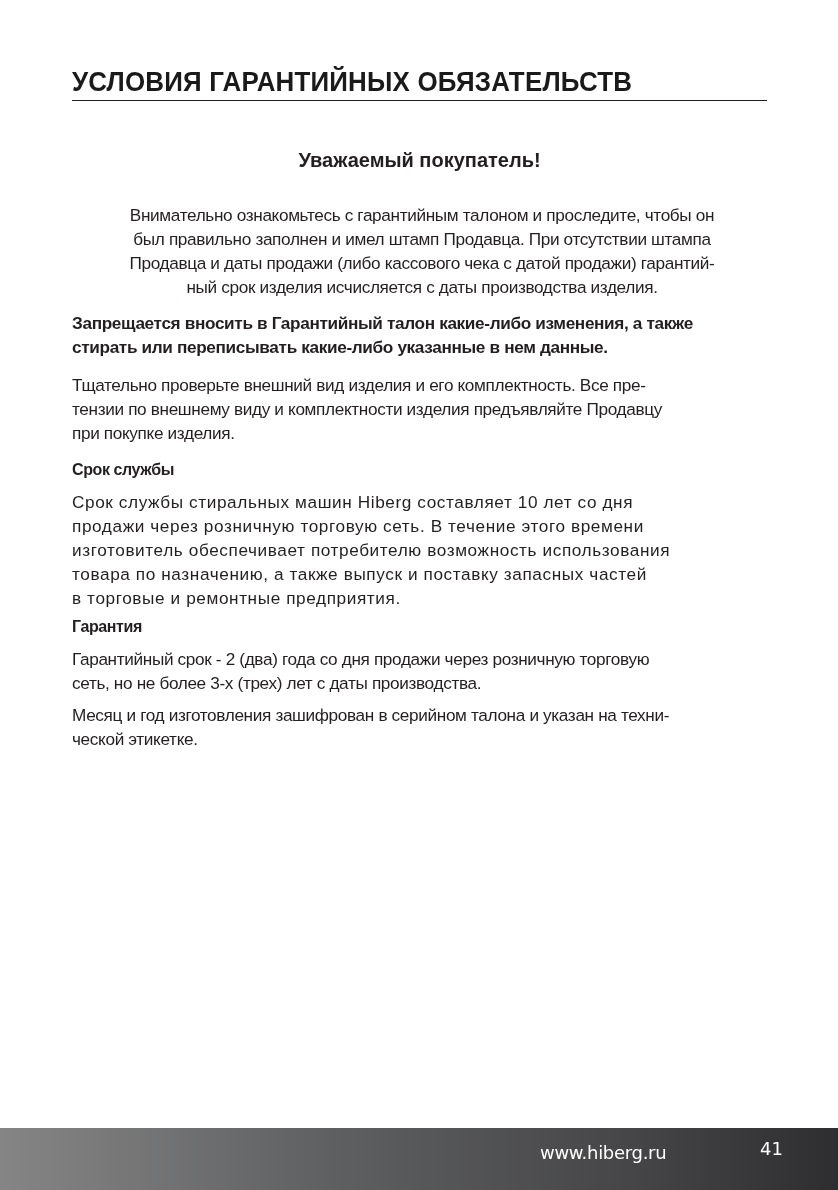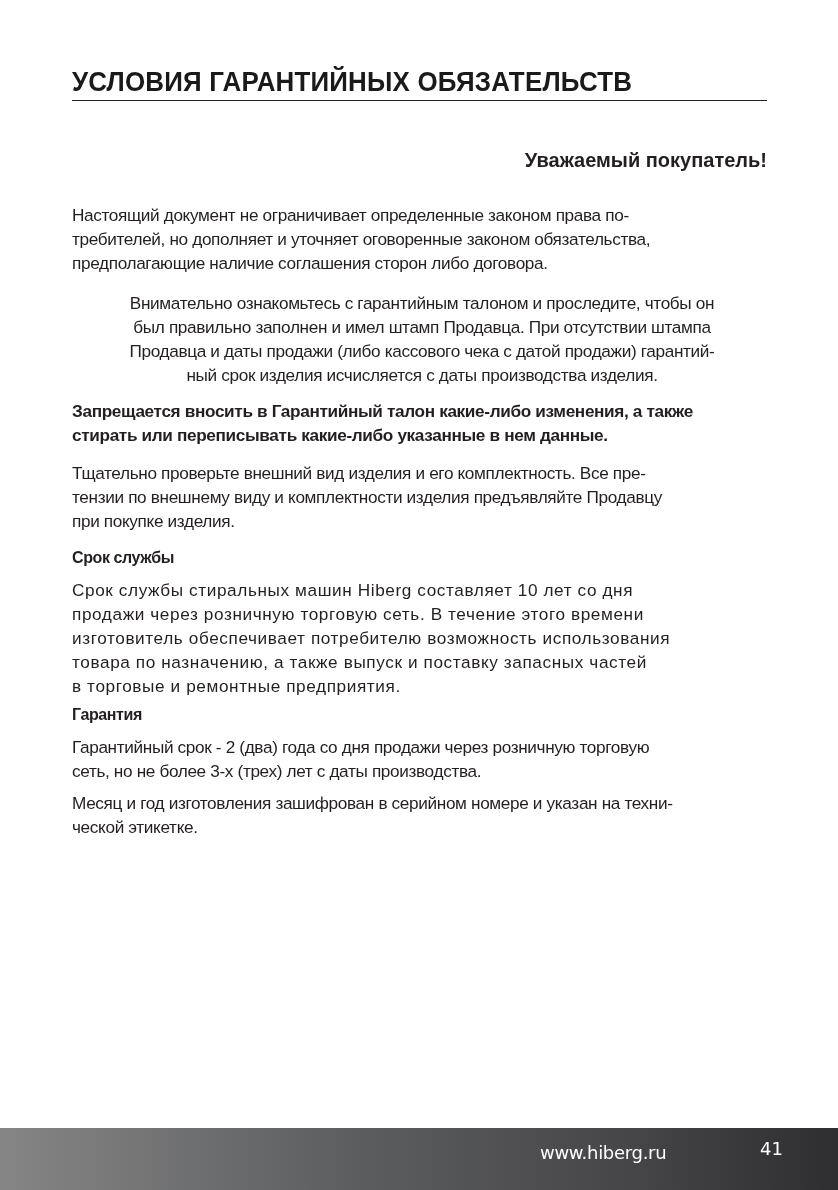--- a/index.html
+++ b/index.html
@@ -13,21 +13,21 @@
     font-size: 27px; font-weight: bold; letter-spacing: 0.2px;
     line-height: 32px; color: #1a1a1a;
     font-family: "Liberation Sans", sans-serif;
     transform: scaleX(0.96); transform-origin: left;
   }
   .title-rule {
     position: absolute; left: 72px; top: 100px; width: 695px; height: 1px;
     background: #231f20;
   }
   .greeting {
-    position: absolute; left: 72px; top: 149px; width: 695px; text-align: right;
+    position: absolute; left: 72px; top: 149px; width: 695px; text-align: center;
     font-size: 20px; font-weight: bold; color: #231f20;
   }
   .content {
     position: absolute; left: 72px; top: 203px; width: 700px;
     font-size: 17.2px; line-height: 24px; color: #231f20;
   }
   .content p { margin: 0; white-space: pre-line; letter-spacing: -0.35px; }
   .content h2 {
     margin: 0; font-size: 16px; font-weight: bold; line-height: 22px; letter-spacing: -0.4px;
   }
@@ -56,23 +56,20 @@
 </style>
 </head>
 <body>
 
 <div class="page-title">УСЛОВИЯ ГАРАНТИЙНЫХ ОБЯЗАТЕЛЬСТВ</div>
 <div class="title-rule"></div>
 
 <div class="greeting">Уважаемый покупатель!</div>
 
 <div class="content">
-  <p class="sp-p1">Настоящий документ не ограничивает определенные законом права по-
-требителей, но дополняет и уточняет оговоренные законом обязательства,
-предполагающие наличие соглашения сторон либо договора.</p>
 
   <p class="sp-p2">Внимательно ознакомьтесь с гарантийным талоном и проследите, чтобы он
 был правильно заполнен и имел штамп Продавца. При отсутствии штампа
 Продавца и даты продажи (либо кассового чека с датой продажи) гарантий-
 ный срок изделия исчисляется с даты производства изделия.</p>
   <p class="sp-p3">Запрещается вносить в Гарантийный талон какие-либо изменения, а также
 стирать или переписывать какие-либо указанные в нем данные.</p>
 
   <p class="sp-p4">Тщательно проверьте внешний вид изделия и его комплектность. Все пре-
 тензии по внешнему виду и комплектности изделия предъявляйте Продавцу
@@ -81,20 +78,20 @@
   <h2 class="sp-h3">Срок службы</h2>
   <p class="sp-p5 wide">Срок службы стиральных машин Hiberg составляет 10 лет со дня
 продажи через розничную торговую сеть. В течение этого времени
 изготовитель обеспечивает потребителю возможность использования
 товара по назначению, а также выпуск и поставку запасных частей
 в торговые и ремонтные предприятия.</p>
 
   <h2 class="sp-h4">Гарантия</h2>
   <p class="sp-p6">Гарантийный срок - 2 (два) года со дня продажи через розничную торговую
 сеть, но не более 3-х (трех) лет с даты производства.</p>
-  <p>Месяц и год изготовления зашифрован в серийном номере и указан на техни-
+  <p>Месяц и год изготовления зашифрован в серийном талона и указан на техни-
 ческой этикетке.</p>
 </div>
 
 <div class="footer">
   <span class="footer-url">www.hiberg.ru</span>
   <span class="footer-page">41</span>
 </div>
 
 </body></html>

